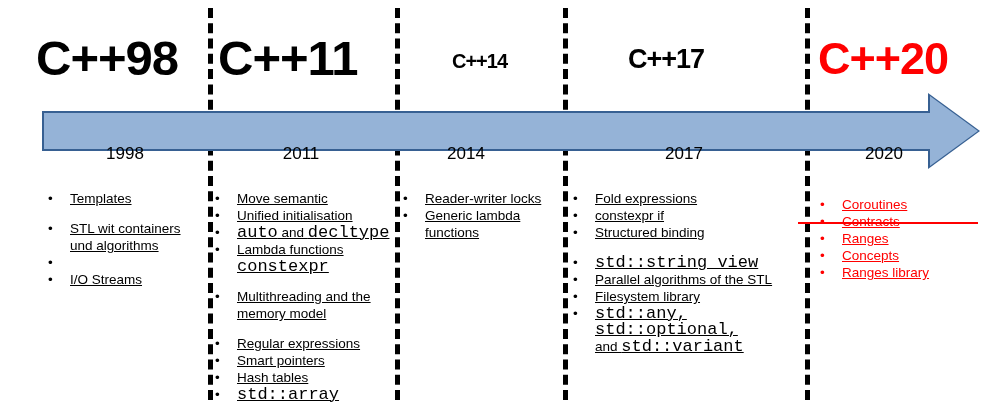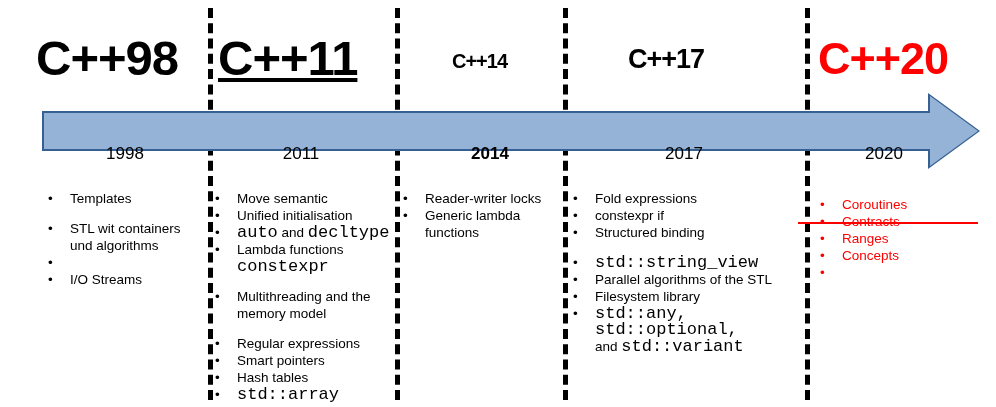--- a/index.html
+++ b/index.html
@@ -83,21 +83,21 @@
     margin-bottom:1px;
   }
   .bullet{
     flex:0 0 auto;
     width:22px;
     text-align:left;
     font-size:13.5px;
     line-height:16px;
   }
   .bullet.hidden{visibility:hidden;}
-  .item-text{flex:1 1 auto;}
+  .item-text{flex:1 1 auto;text-decoration:underline;}
   .mono{font-family:"Liberation Mono", monospace;font-size:17px;}
   .spacer{height:13px;}
   .struck{position:relative;}
   .struck .strike-line{
     position:absolute;
     left:-22px;
     right:2px;
     top:8px;
     height:1.5px;
     background:#ff0000;
@@ -107,32 +107,32 @@
 <body>
 
 <div id="canvas">
 
   <div class="divider" style="left:208px;"></div>
   <div class="divider" style="left:395px;"></div>
   <div class="divider" style="left:563px;"></div>
   <div class="divider" style="left:805px;"></div>
 
   <div class="era-title" style="left:36px;top:34px;font-size:49px;">C++98</div>
-  <div class="era-title" style="left:218px;top:34px;font-size:49px;text-decoration:underline;">C++11</div>
+  <div class="era-title" style="left:218px;top:34px;font-size:49px;">C++11</div>
   <div class="era-title" style="left:452px;top:51px;font-size:20px;">C++14</div>
   <div class="era-title" style="left:628px;top:46px;font-size:27px;">C++17</div>
   <div class="era-title red" style="left:818px;top:36px;font-size:45px;">C++20</div>
 
   <div class="arrow-head-border"></div>
   <div class="arrow-bar"></div>
   <div class="arrow-head"></div>
 
   <div class="year" style="left:95px;width:60px;">1998</div>
   <div class="year" style="left:271px;width:60px;">2011</div>
-  <div class="year" style="left:460px;width:60px;font-weight:bold;">2014</div>
+  <div class="year" style="left:436px;width:60px;">2014</div>
   <div class="year" style="left:654px;width:60px;">2017</div>
   <div class="year" style="left:854px;width:60px;">2020</div>
 
   <div class="feature-list" style="left:48px;top:191px;width:150px;">
       <div class="item">
         <span class="bullet">•</span>
         <span class="item-text"><span>Templates</span></span>
       </div>
       <div class="spacer"></div>
       <div class="item">
@@ -260,16 +260,17 @@
       <div class="item">
         <span class="bullet">•</span>
         <span class="item-text"><span>Ranges</span></span>
       </div>
       <div class="item">
         <span class="bullet">•</span>
         <span class="item-text"><span>Concepts</span></span>
       </div>
       <div class="item">
         <span class="bullet">•</span>
+        <span class="item-text"><span>Ranges library</span></span>
       </div>
     </div>
 
 </div>
 
 </body></html>

